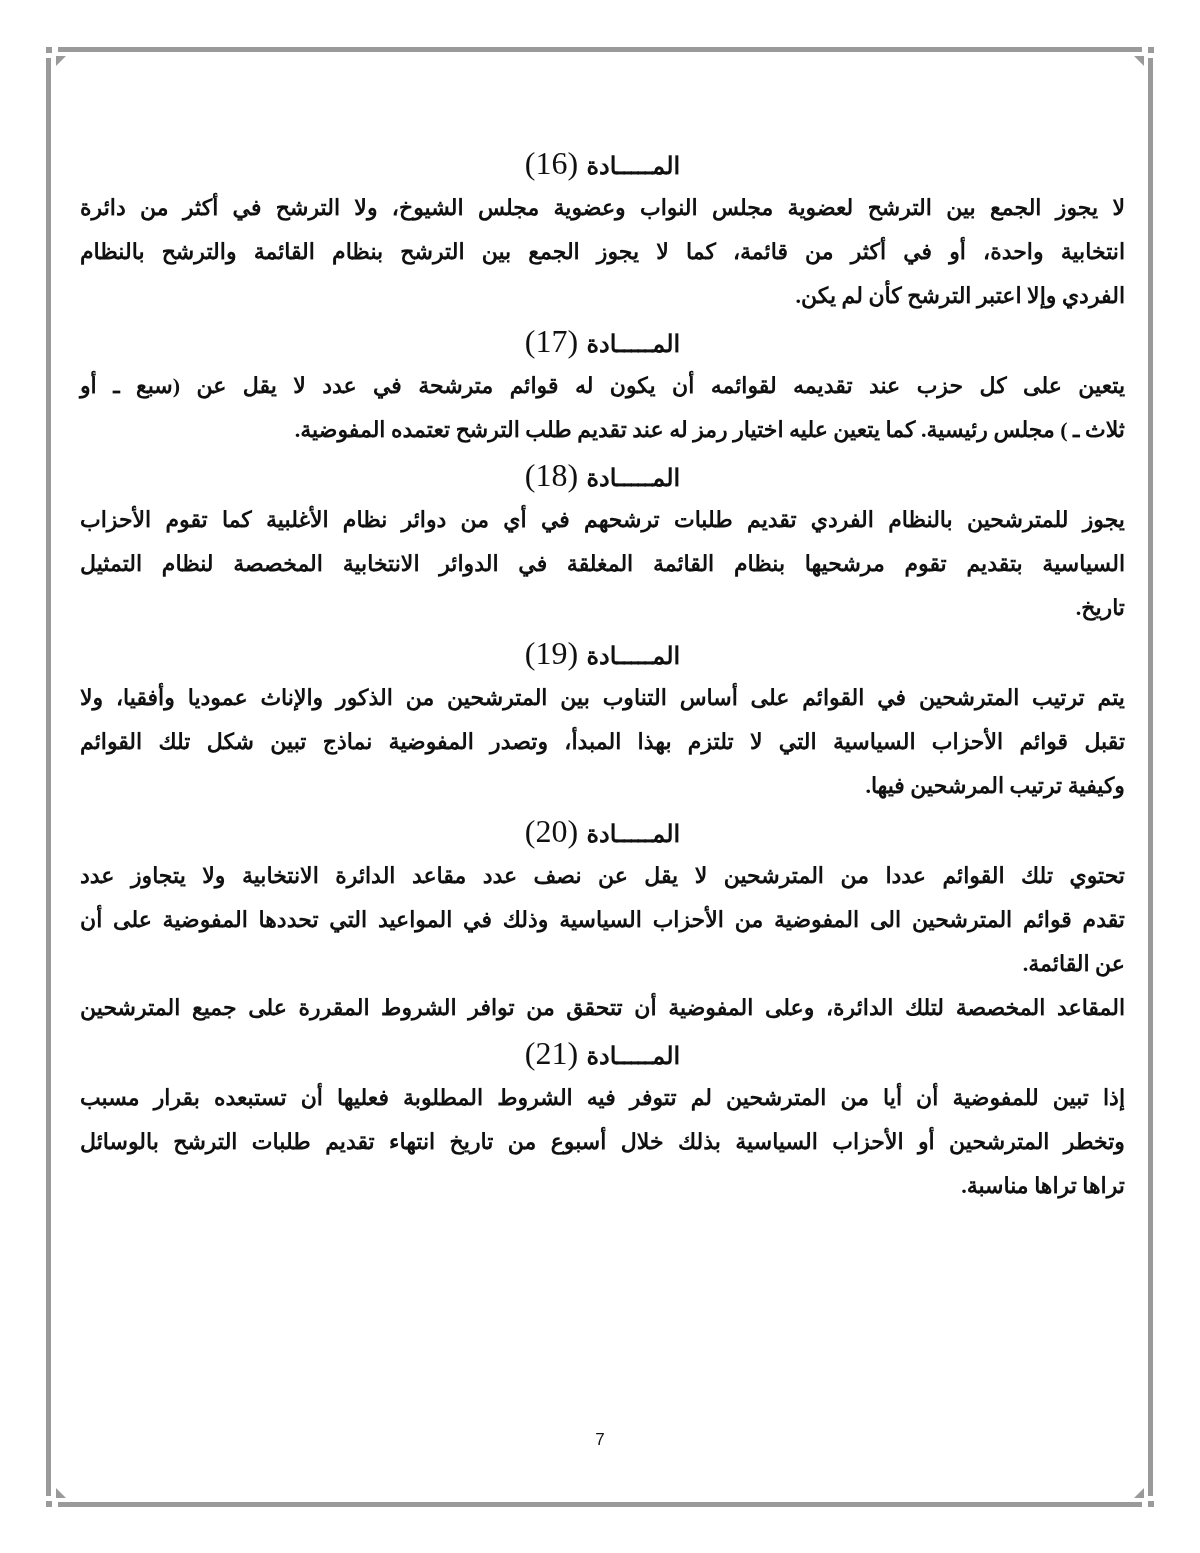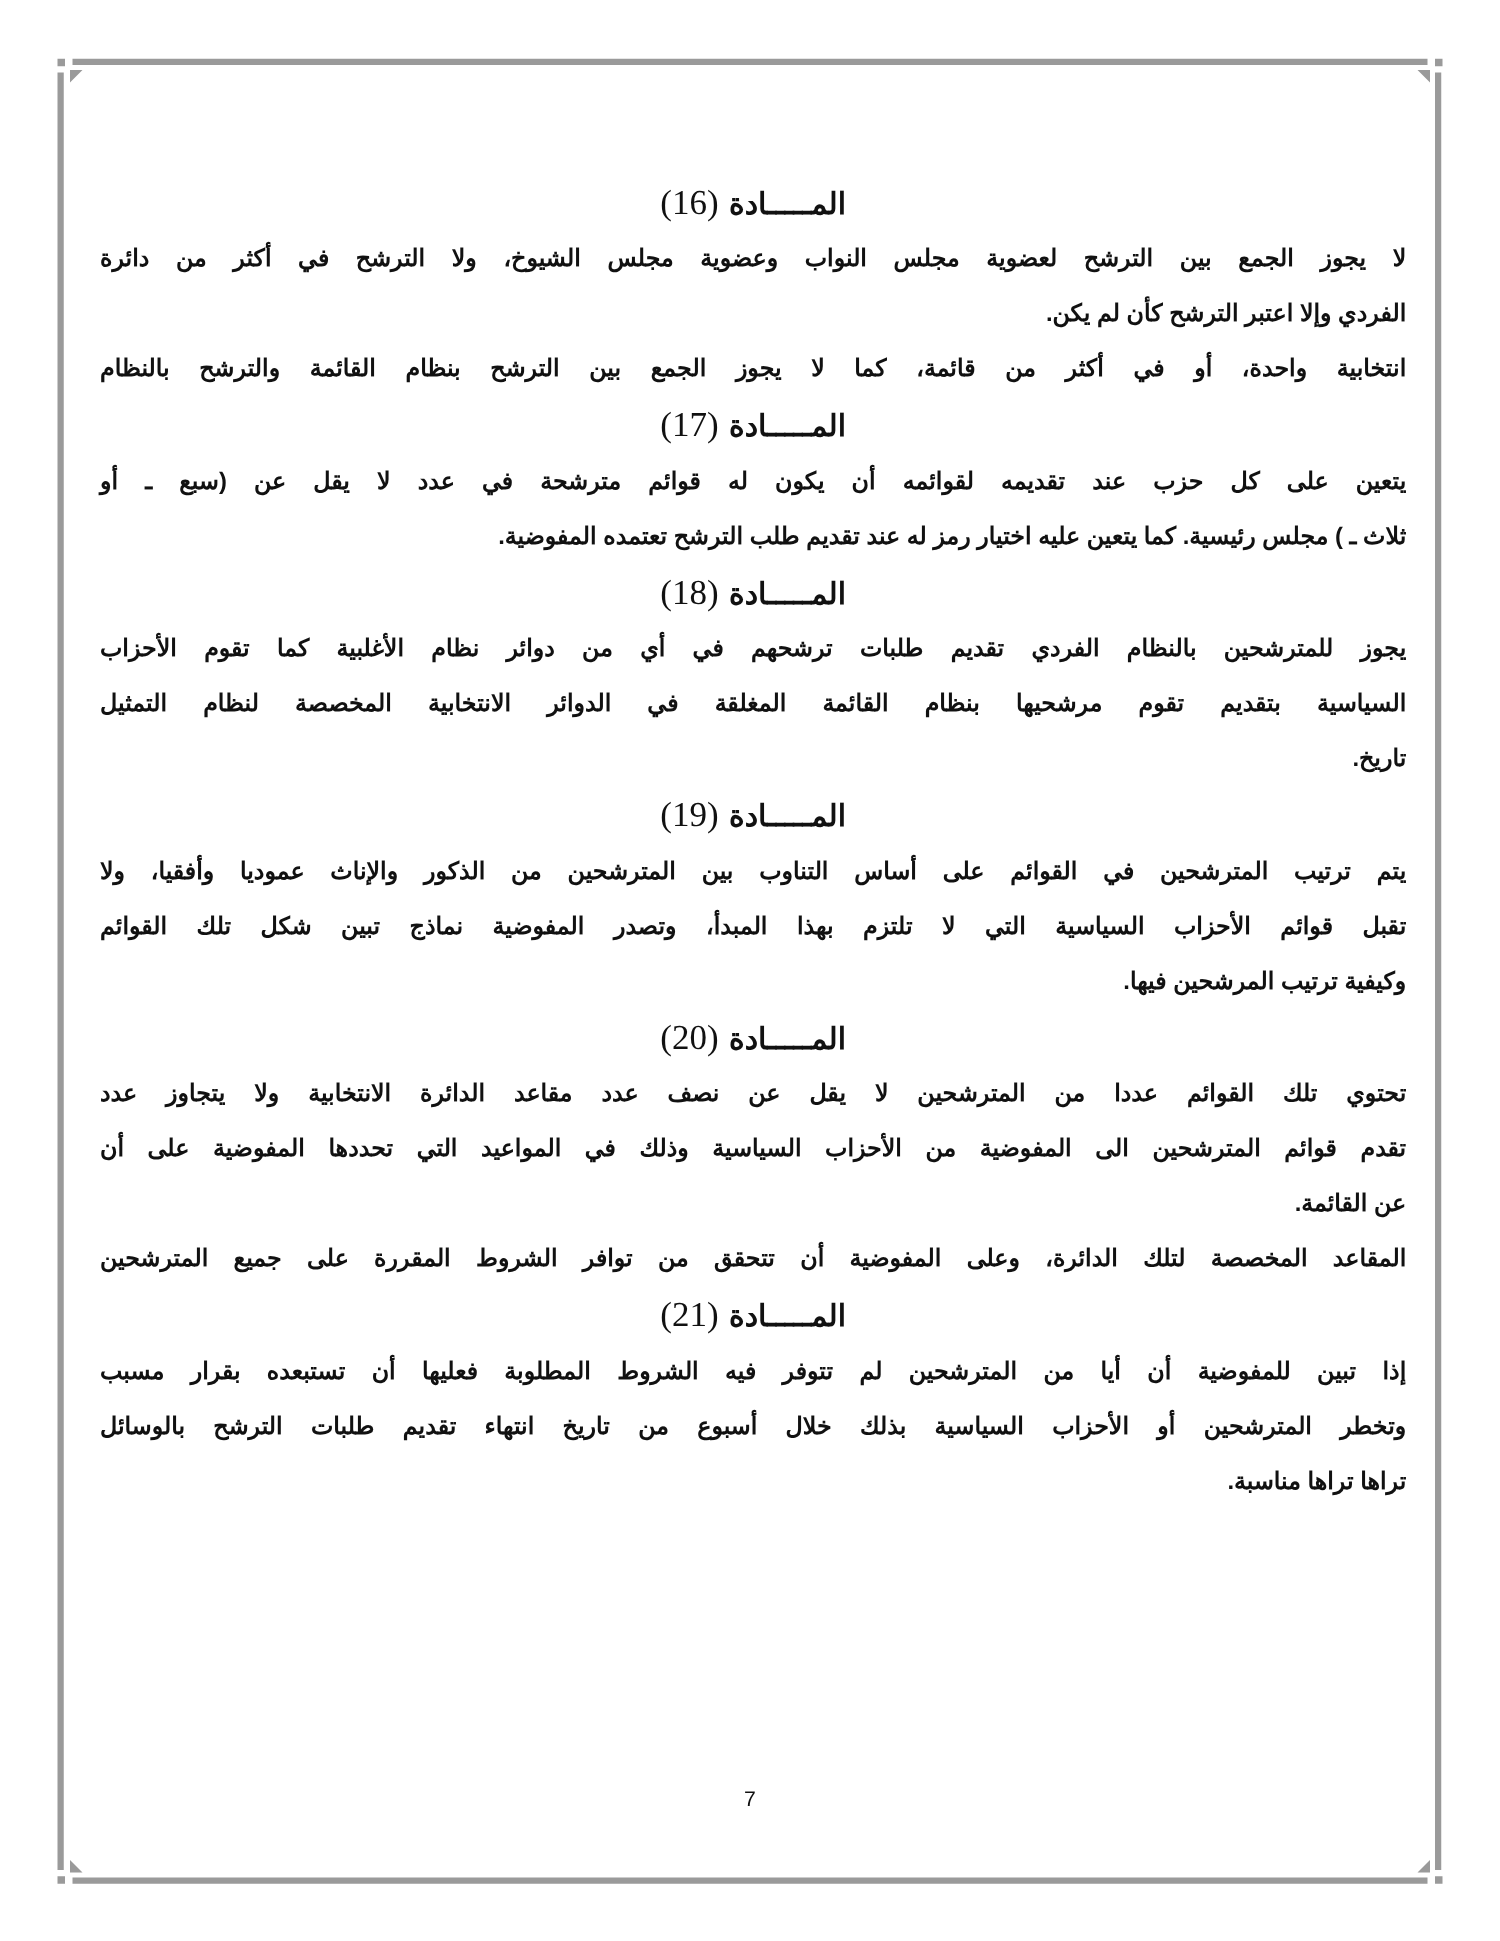--- a/index.html
+++ b/index.html
@@ -52,26 +52,26 @@
       font-family: "DejaVu Serif", serif;
       font-size: 24px;
       font-weight: bold;
       height: 46px;
       line-height: 46px;
       margin: 0;
     }
     .article-title .num {
       font-weight: normal;
       font-family: "Liberation Serif", serif;
-      font-size: 28px;
+      font-size: 32px;
     }
     .line {
-      font-family: Liberation Sans, sans-serif;
+      font-family: Liberation Serif, serif;
       font-weight: bold;
-      font-size: 19px;
+      font-size: 22px;
       height: 44px;
       line-height: 44px;
       white-space: nowrap;
       text-align: justify;
       text-align-last: justify;
       margin: 0;
     }
     .line.last {
       text-align-last: right;
     }
@@ -104,22 +104,22 @@
 <div class="corner-tri tri-br"></div>
 
 <div class="content">
 
   <section class="article">
     <h2 class="article-title">
       <span>المـــــادة</span>
       <span class="num">(16)</span>
     </h2>
     <p class="line">لا يجوز الجمع بين الترشح لعضوية مجلس النواب وعضوية مجلس الشيوخ، ولا الترشح في أكثر من دائرة</p>
+    <p class="line">انتخابية واحدة، أو في أكثر من قائمة، كما لا يجوز الجمع بين الترشح بنظام القائمة والترشح بالنظام</p>
     <p class="line last">الفردي وإلا اعتبر الترشح كأن لم يكن.</p>
-    <p class="line">انتخابية واحدة، أو في أكثر من قائمة، كما لا يجوز الجمع بين الترشح بنظام القائمة والترشح بالنظام</p>
   </section>
 
   <section class="article">
     <h2 class="article-title">
       <span>المـــــادة</span>
       <span class="num">(17)</span>
     </h2>
     <p class="line">يتعين على كل حزب عند تقديمه لقوائمه أن يكون له قوائم مترشحة في عدد لا يقل عن (سبع ـ أو</p>
     <p class="line last">ثلاث ـ ) مجلس رئيسية. كما يتعين عليه اختيار رمز له عند تقديم طلب الترشح تعتمده المفوضية.</p>
   </section>

